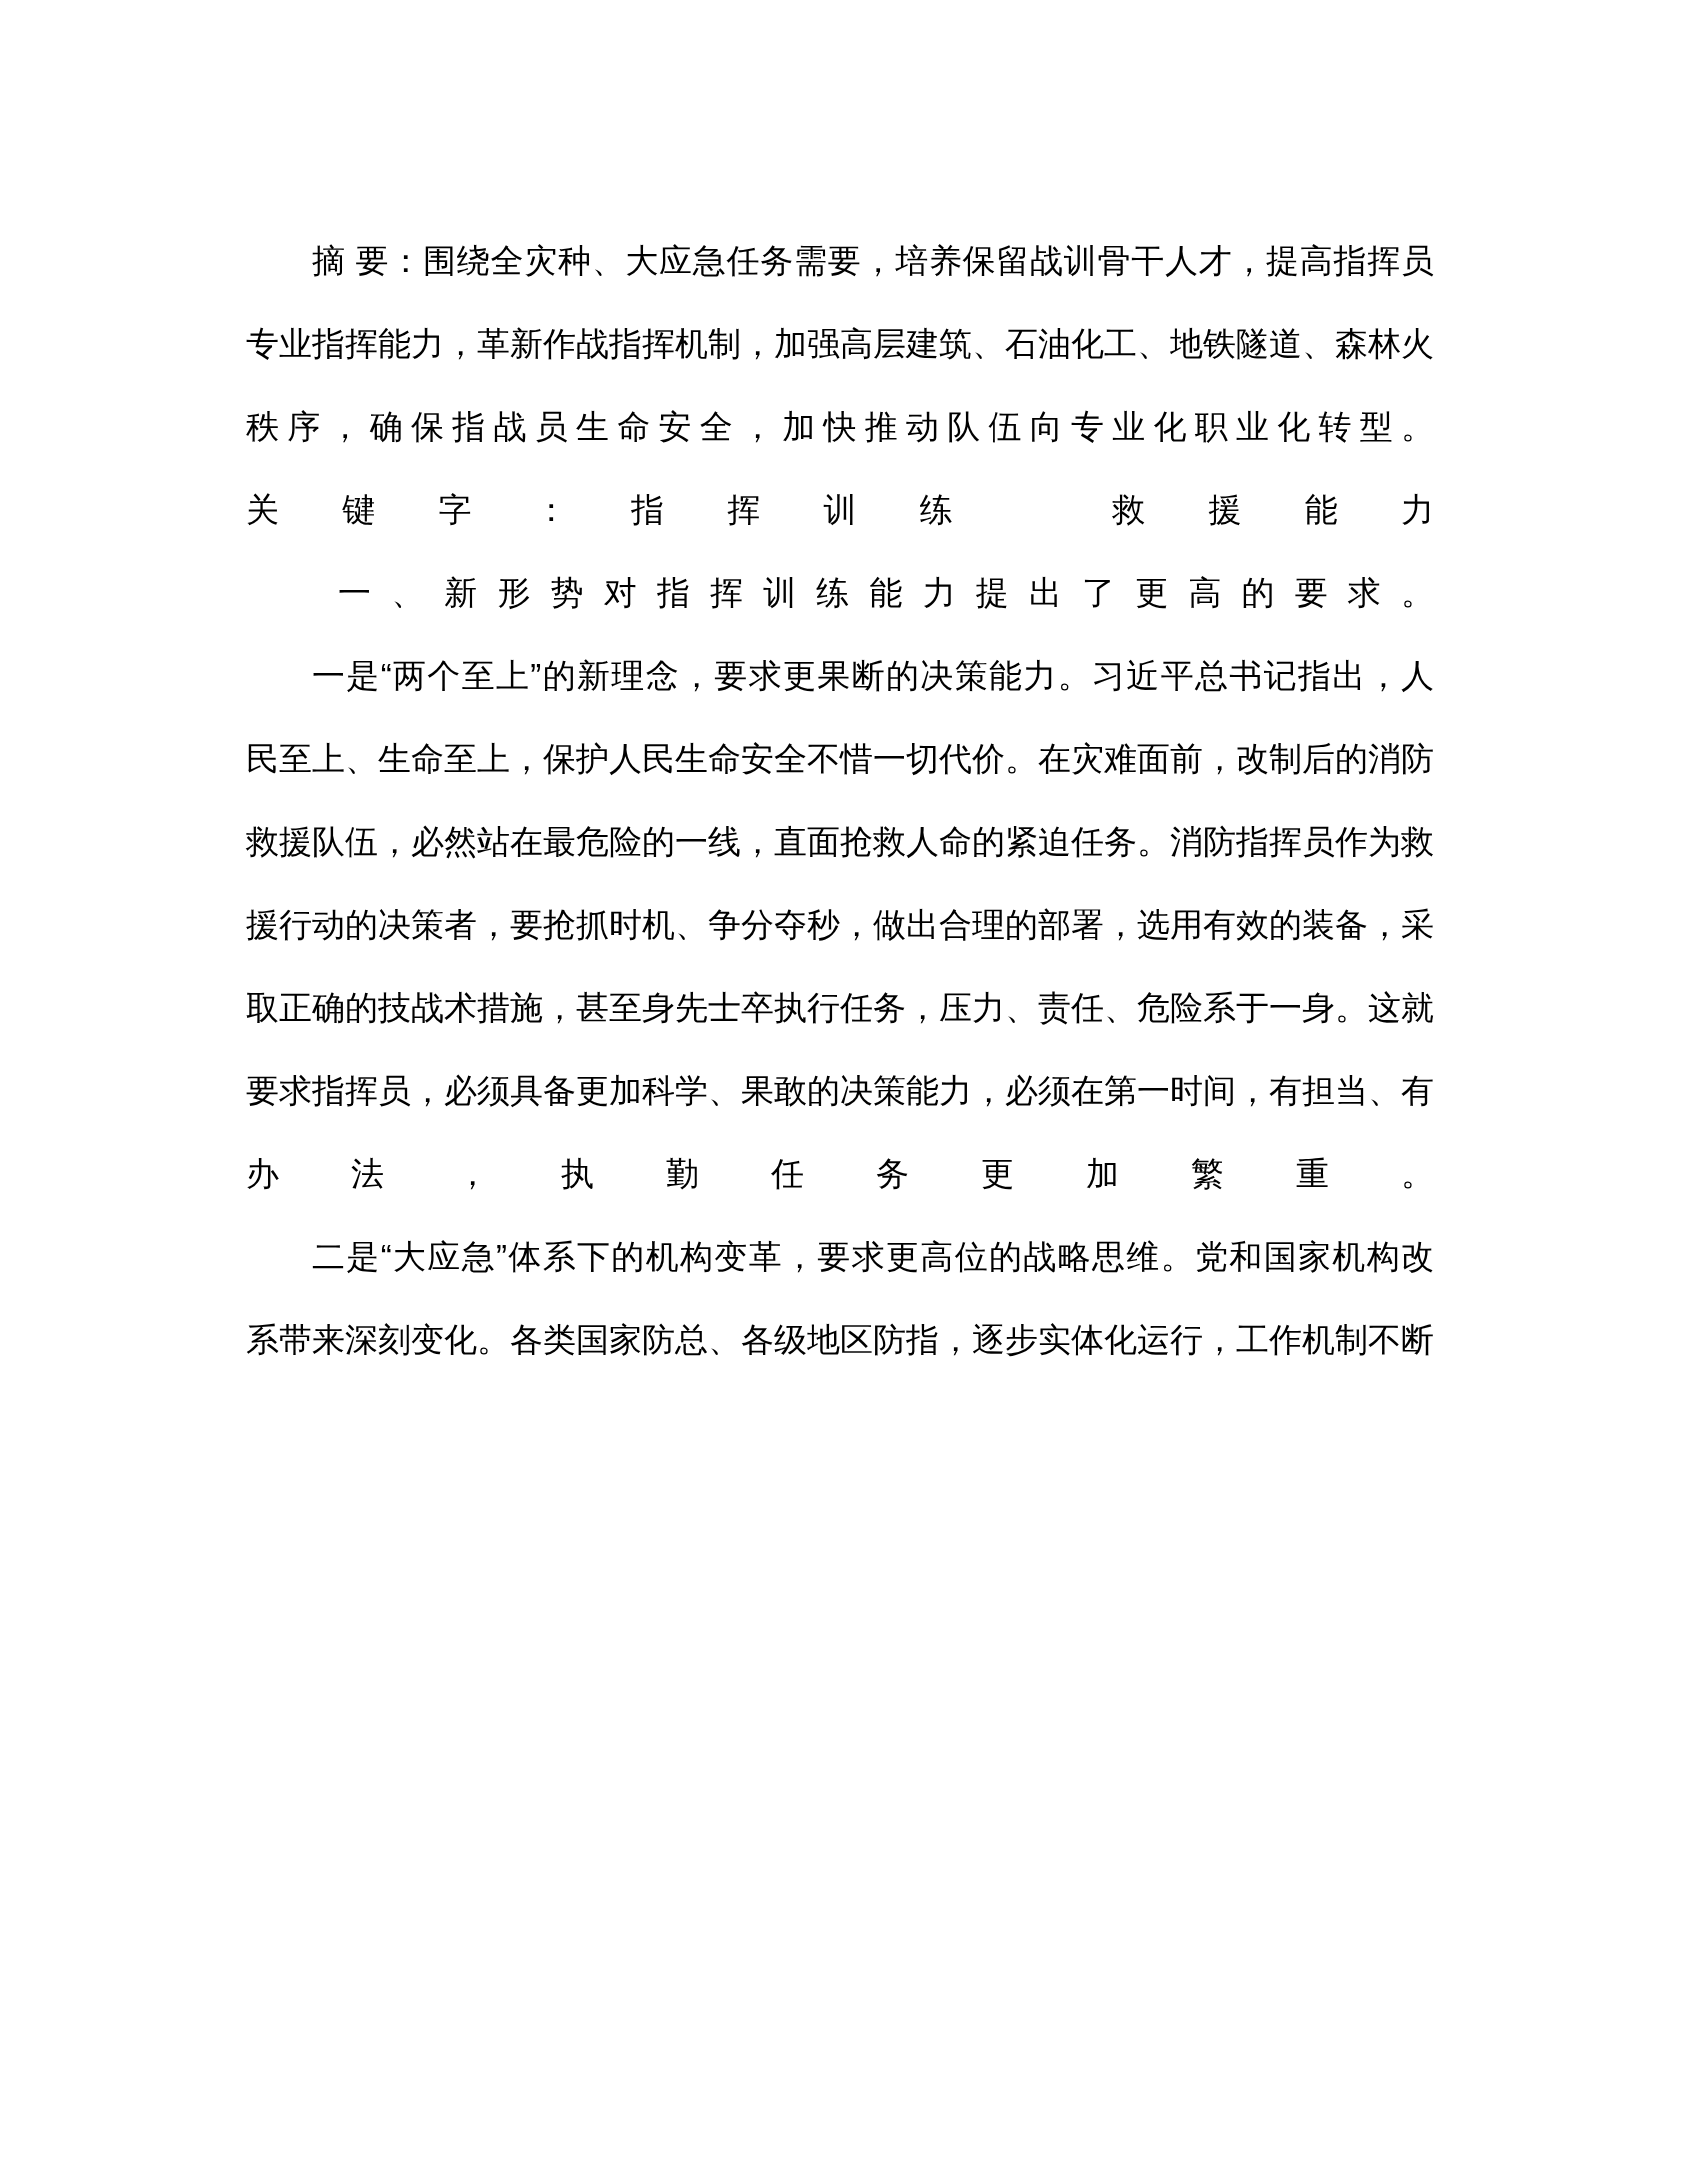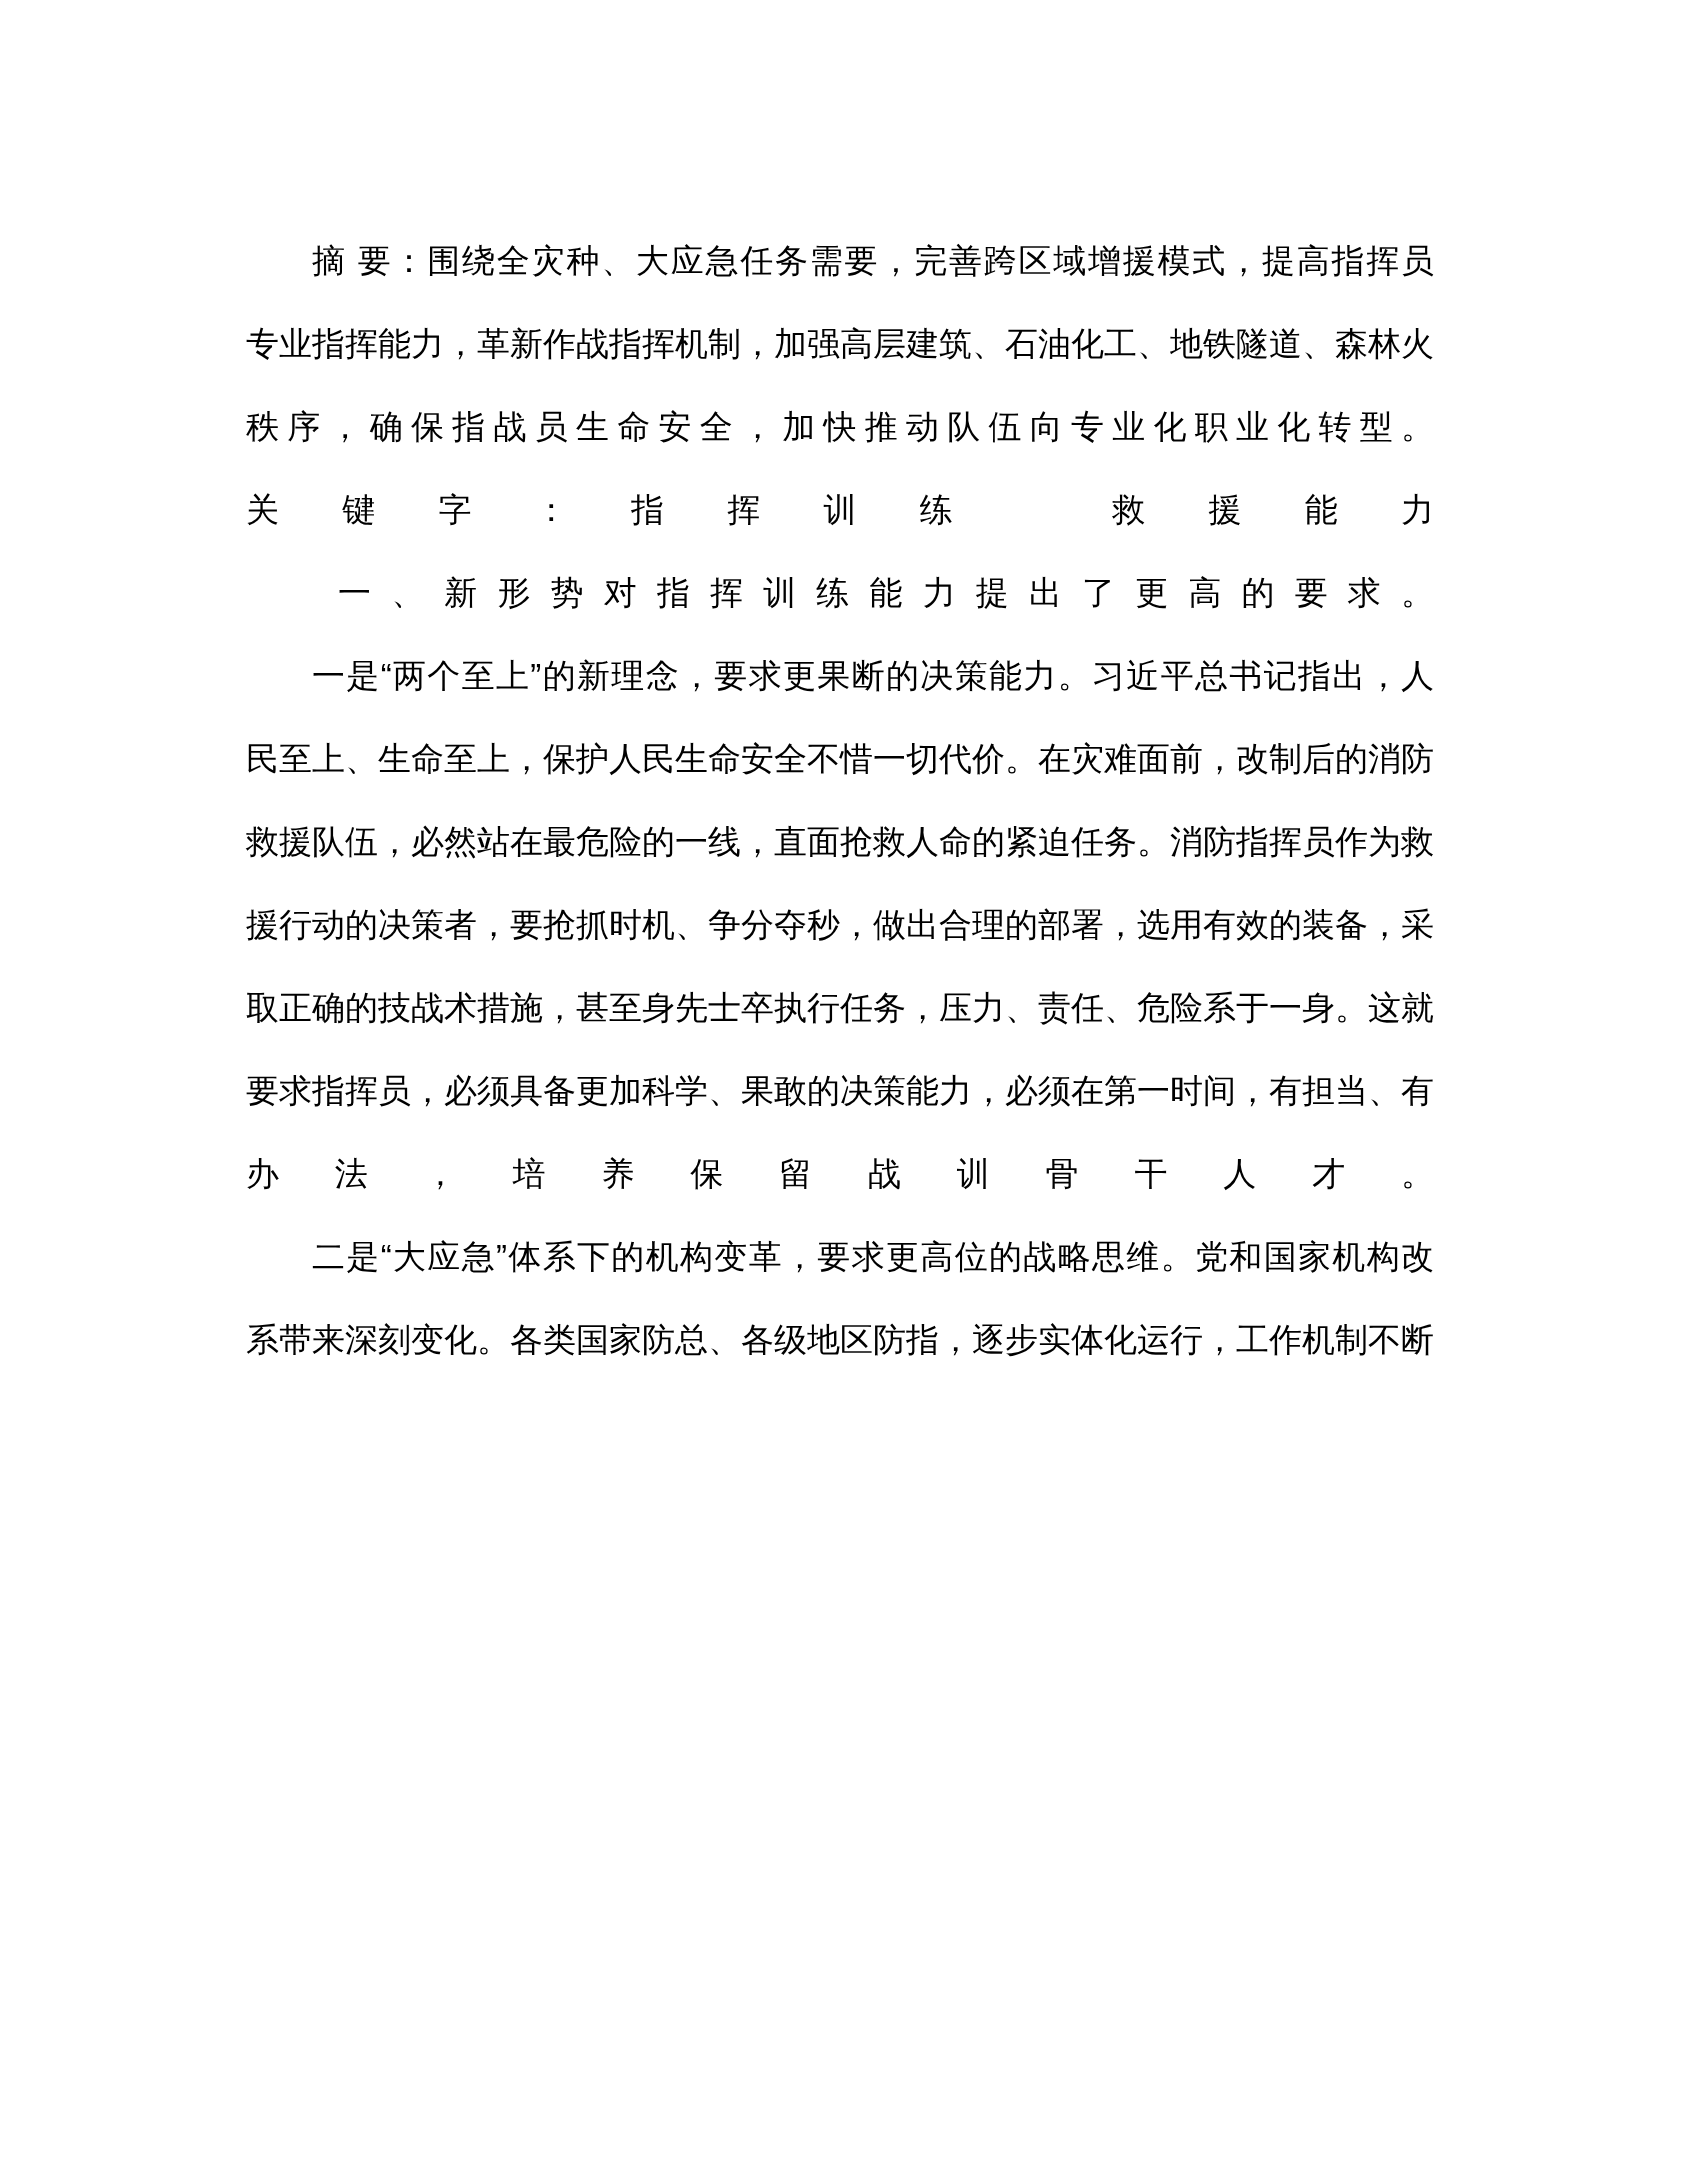--- a/index.html
+++ b/index.html
@@ -40,42 +40,42 @@
   .kw-indent { } 
   .h1-indent { margin-left: 92px; } 
 </style>
 </head>
 <body>
 
 <div class="page">
   <div class="doc">
 
     <div>
-      <p class="ln indent">摘  要：围绕全灾种、大应急任务需要，完善跨区域增援模式，提高指挥员</p>
+      <p class="ln indent">摘  要：围绕全灾种、大应急任务需要，培养保留战训骨干人才，提高指挥员</p>
       <p class="ln">专业指挥能力，革新作战指挥机制，加强高层建筑、石油化工、地铁隧道、森林火</p>
       <p class="ln">秩序，确保指战员生命安全，加快推动队伍向专业化职业化转型。</p>
     </div>
 
     <div>
       <p class="ln kw-indent">关键字：指挥训练　救援能力</p>
     </div>
 
 
     <div>
       <p class="ln h1-indent">一、新形势对指挥训练能力提出了更高的要求。</p>
     </div>
 
     <div>
       <p class="ln indent">一是“两个至上”的新理念，要求更果断的决策能力。习近平总书记指出，人</p>
       <p class="ln">民至上、生命至上，保护人民生命安全不惜一切代价。在灾难面前，改制后的消防</p>
       <p class="ln">救援队伍，必然站在最危险的一线，直面抢救人命的紧迫任务。消防指挥员作为救</p>
       <p class="ln">援行动的决策者，要抢抓时机、争分夺秒，做出合理的部署，选用有效的装备，采</p>
       <p class="ln">取正确的技战术措施，甚至身先士卒执行任务，压力、责任、危险系于一身。这就</p>
       <p class="ln">要求指挥员，必须具备更加科学、果敢的决策能力，必须在第一时间，有担当、有</p>
-      <p class="ln">办法，培养保留战训骨干人才。</p>
+      <p class="ln">办法，执勤任务更加繁重。</p>
     </div>
 
     <div>
       <p class="ln indent">二是“大应急”体系下的机构变革，要求更高位的战略思维。党和国家机构改</p>
       <p class="ln">系带来深刻变化。各类国家防总、各级地区防指，逐步实体化运行，工作机制不断</p>
     </div>
 
   </div>
 </div>
 

